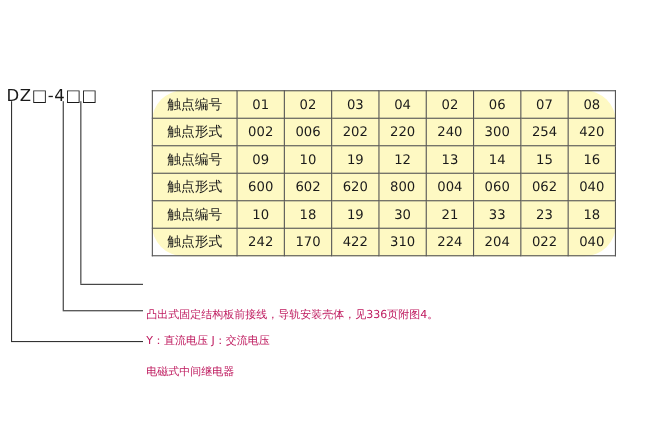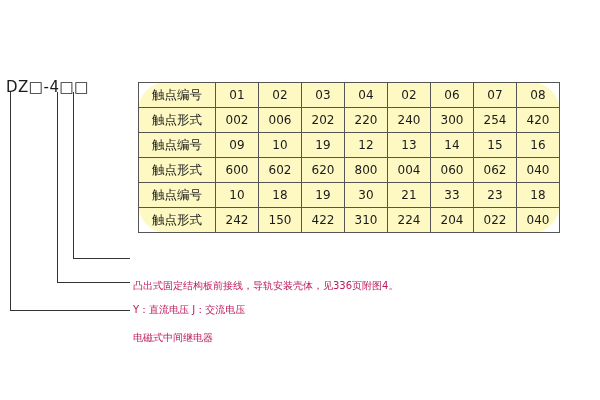--- a/index.html
+++ b/index.html
@@ -153,21 +153,21 @@
         <td class="cell">19</td>
         <td class="cell">30</td>
         <td class="cell">21</td>
         <td class="cell">33</td>
         <td class="cell">23</td>
         <td class="cell">18</td>
       </tr>
       <tr>
         <td class="head">触点形式</td>
         <td class="cell">242</td>
-        <td class="cell">150</td>
+        <td class="cell">170</td>
         <td class="cell">422</td>
         <td class="cell">310</td>
         <td class="cell">224</td>
         <td class="cell">204</td>
         <td class="cell">022</td>
         <td class="cell">040</td>
       </tr>
     </tbody>
   </table>
 

